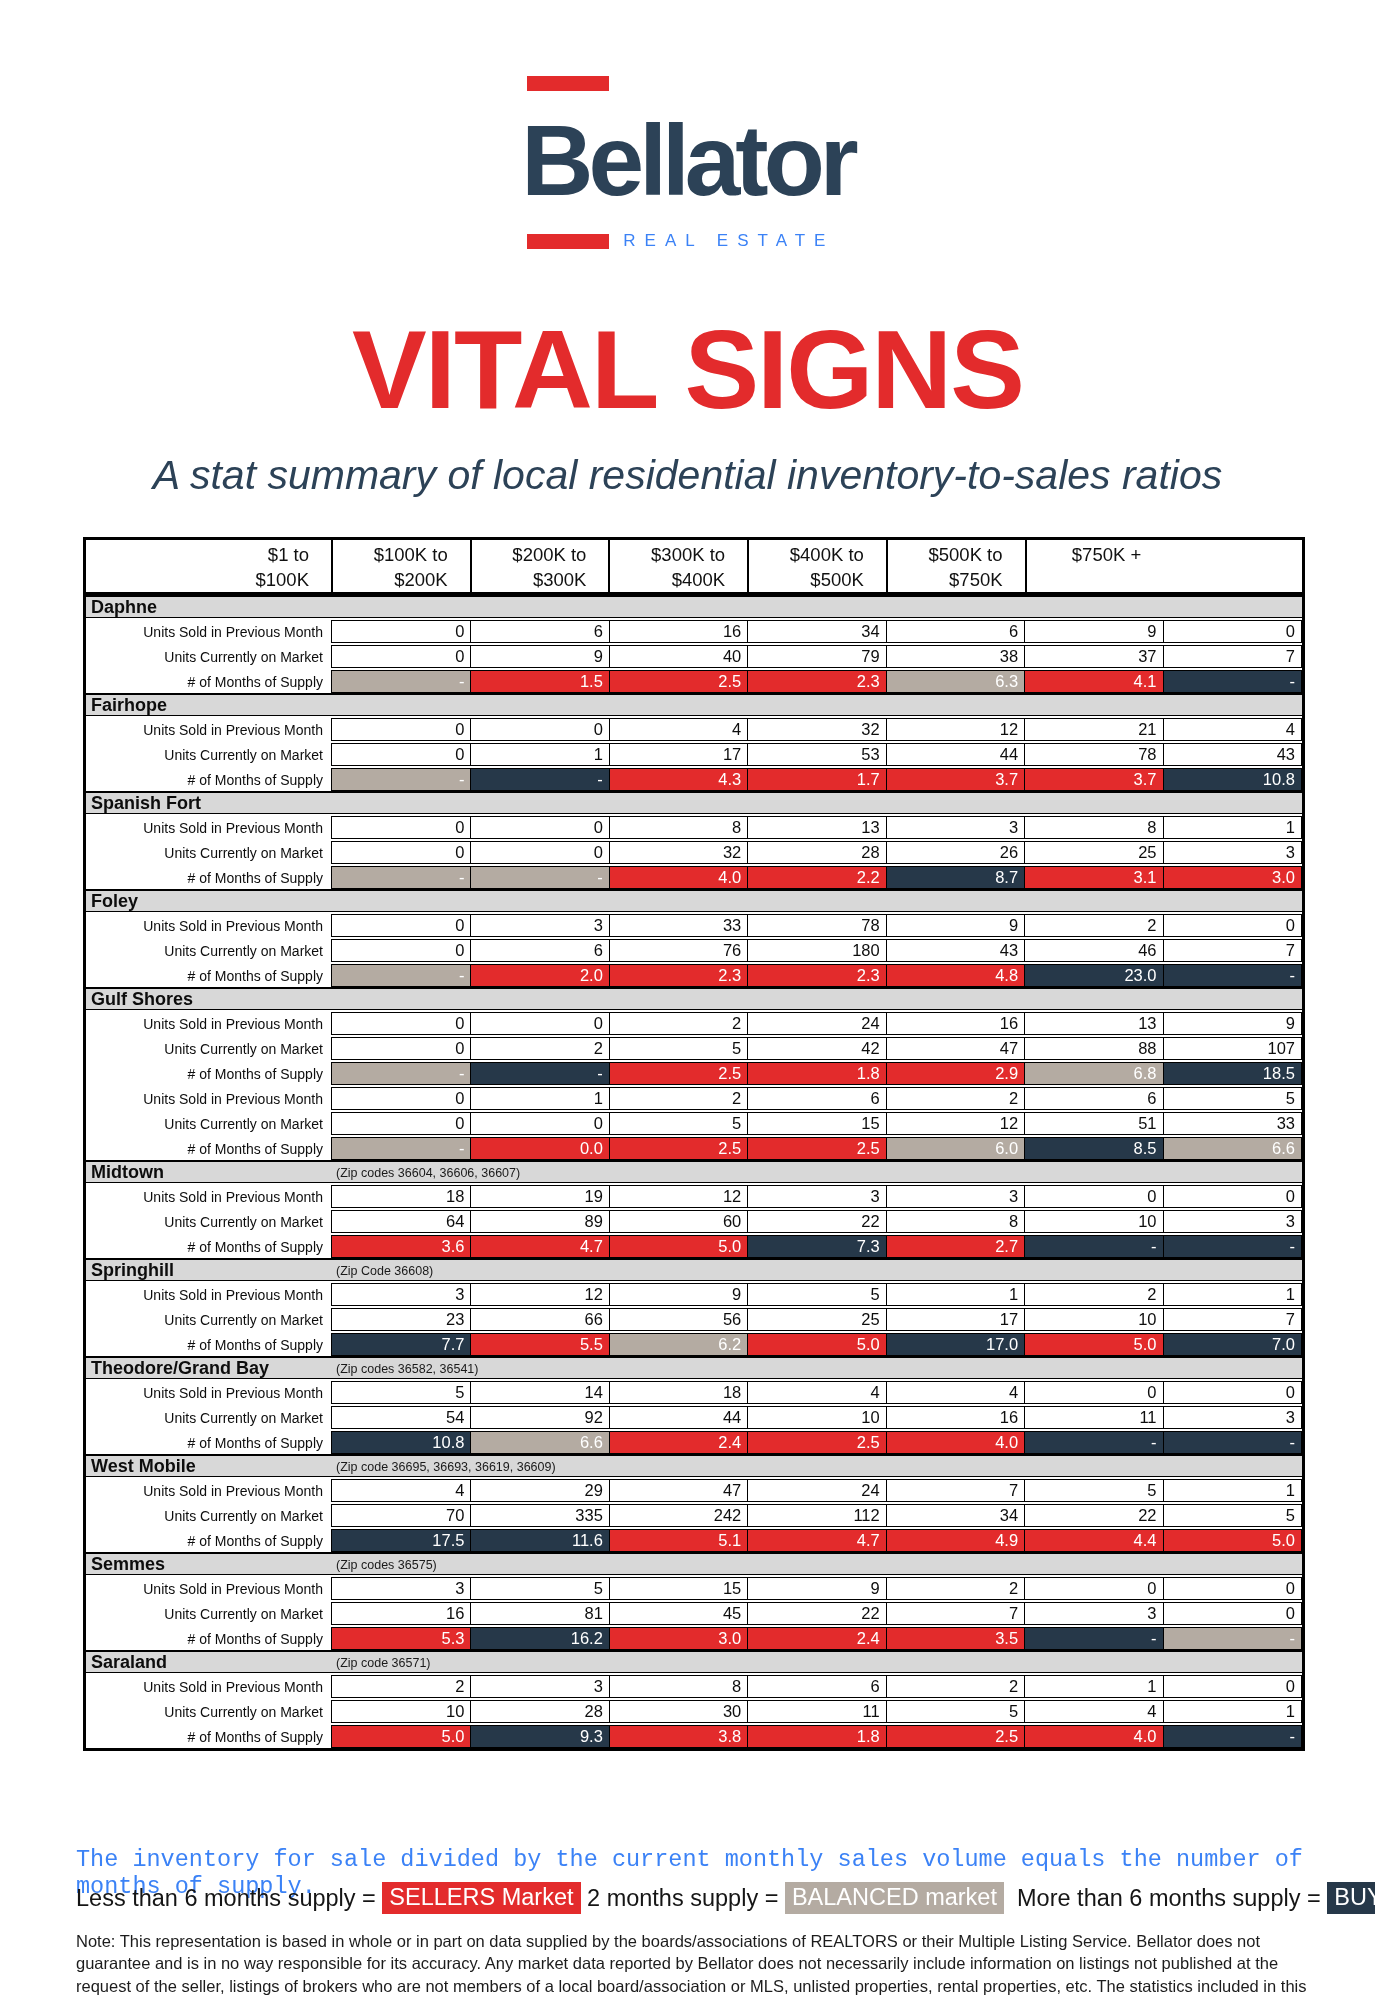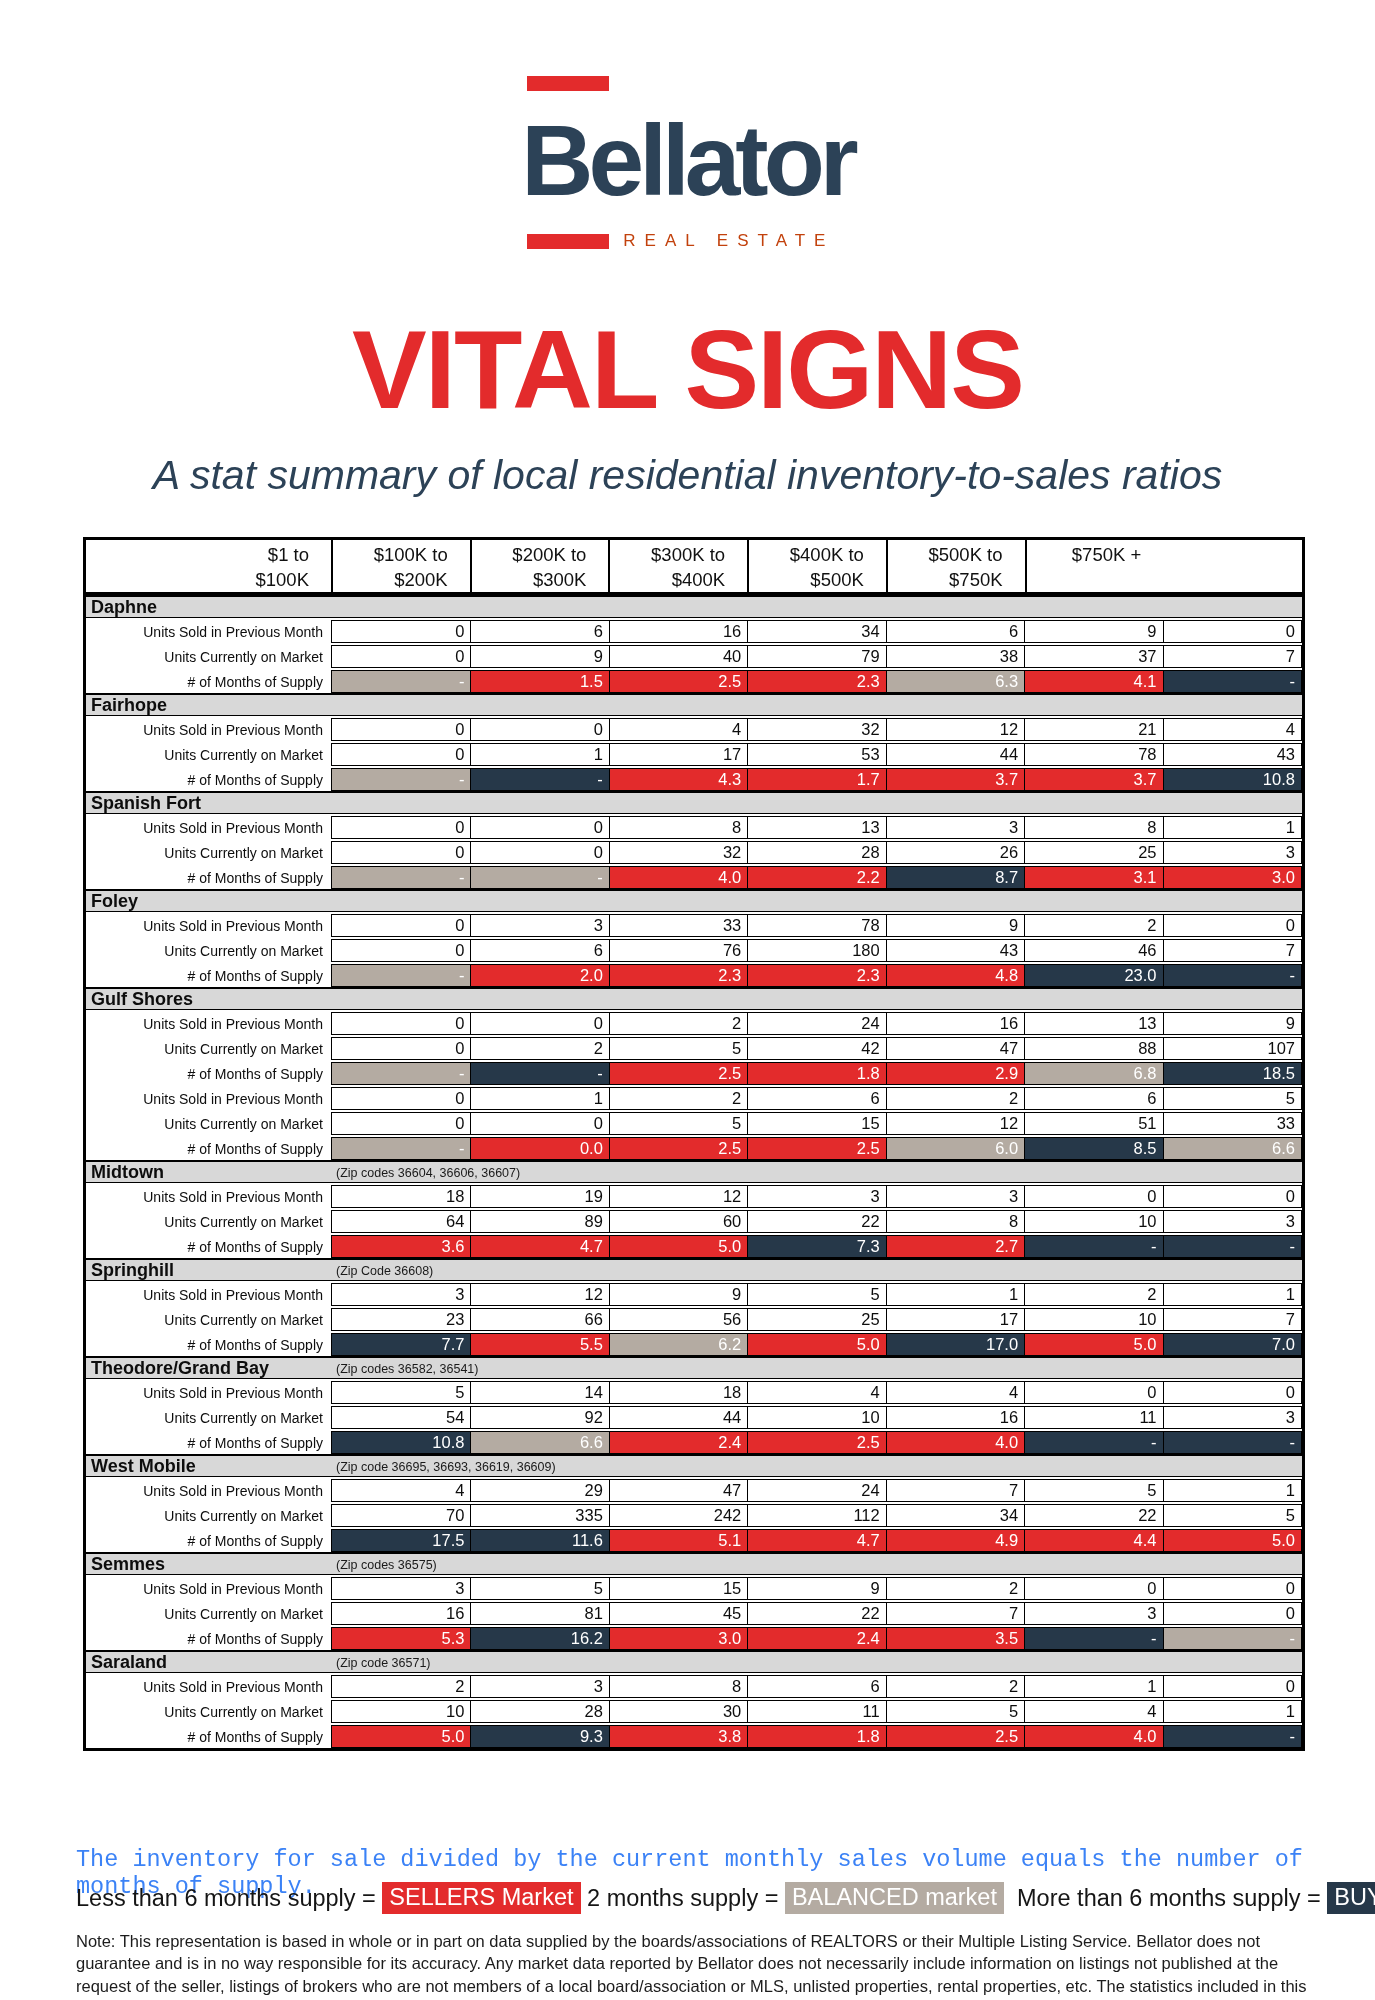--- a/index.html
+++ b/index.html
@@ -14,21 +14,21 @@
         font-family:"Liberation Sans",sans-serif;overflow:hidden;color:#111;}
 
   
   .logo{position:absolute;top:76px;left:0;width:100%;display:flex;justify-content:center;}
   .logo-inner{display:flex;flex-direction:column;align-items:flex-start;gap:20px;}
   .logo-bar{width:82px;height:15px;background:var(--accent-red);}
   .logo-bar.top{margin-left:6px;}
   .logo-word{font-size:100px;font-weight:700;color:var(--logo-navy);line-height:.98;letter-spacing:-5px;}
   .logo-bottom{display:flex;align-items:center;gap:14px;margin-top:2px;}
   .logo-bar.bottom{margin-left:6px;}
-  .logo-tagline{font-size:17px;letter-spacing:9px;color:#c2410c;font-weight:500;}
+  .logo-tagline{font-size:17px;letter-spacing:9px;color:#3b82f6;font-weight:500;}
 
   
   .title{position:absolute;top:314px;left:0;width:100%;text-align:center;
          font-size:112px;font-weight:700;color:var(--accent-red);letter-spacing:-2px;line-height:1;}
   .subtitle{position:absolute;top:452px;left:0;width:100%;text-align:center;
             font-size:41px;font-style:italic;color:var(--logo-navy);}
 
   
   .tbl{position:absolute;left:83px;top:537px;width:1222px;border:3px solid #000;
        box-sizing:border-box;background:#fff;}

